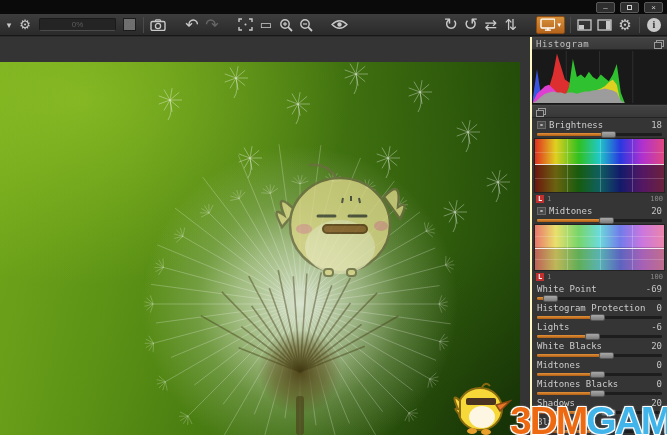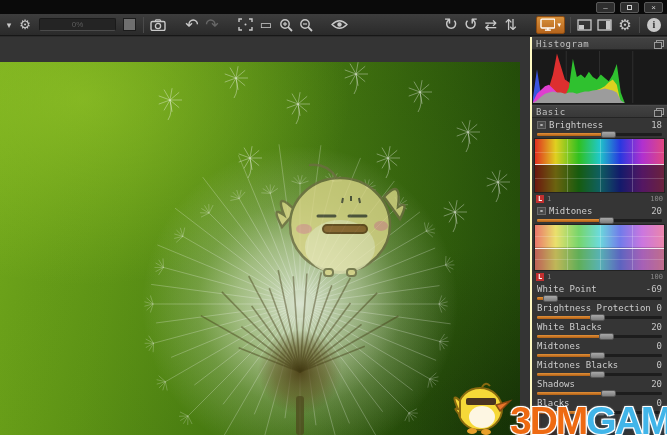--- a/index.html
+++ b/index.html
@@ -551,21 +551,20 @@
             <line x1="75" x2="75" y1="0" y2="40" stroke="#333" stroke-width=".6"></line>
             <polygon points="0,40 0,40 3,38.8 6,36.8 9,34 12,28 15,18 18,2 21,12 24,22 27,24 30,28 33,31.2 36,34 39,36 42,37.6 45,38.4 48,40 51,40 54,40 57,40 60,40 63,40 66,40 69,40 72,40 75,40 78,40 81,40 84,40 87,40 90,40 93,40 96,40 99,40 99,40" fill="#dd2f2f"></polygon>
             <polygon points="0,40 0,40 3,40 6,40 9,40 12,40 15,40 18,40 21,38 24,35.2 27,28 30,6 33,20 36,18 39,20.799999999999997 42,16 45,20 48,22 51,18 54,20.799999999999997 57,23.2 60,18 63,10 66,32 69,40 72,40 75,40 78,40 81,40 84,40 87,40 90,40 93,40 96,40 99,40 99,40" fill="#2fc12f"></polygon>
             <polygon points="0,40 0,36 3,14 6,34 9,37.6 12,38.4 15,38.8 18,39.2 21,39.2 24,39.6 27,40 30,40 33,40 36,40 39,40 42,40 45,40 48,40 51,40 54,40 57,40 60,40 63,40 66,40 69,40 72,40 75,40 78,40 81,40 84,40 87,40 90,40 93,40 96,40 99,40 99,40" fill="#3a55e0"></polygon>
             <polygon points="0,40 0,39.2 3,32.8 6,30 9,27.2 12,26 15,28.799999999999997 18,32 21,34.4 24,36.8 27,38.4 30,40 33,40 36,40 39,40 42,40 45,40 48,40 51,40 54,40 57,40 60,40 63,40 66,40 69,40 72,40 75,40 78,40 81,40 84,40 87,40 90,40 93,40 96,40 99,40 99,40" fill="#df3fd0"></polygon>
             <polygon points="0,40 0,40 3,40 6,40 9,40 12,40 15,40 18,40 21,40 24,40 27,40 30,40 33,40 36,40 39,36 42,34 45,32 48,30 51,28.799999999999997 54,27.2 57,24 60,22 63,26 66,40 69,40 72,40 75,40 78,40 81,40 84,40 87,40 90,40 93,40 96,40 99,40 99,40" fill="#ddd020"></polygon>
             <polygon points="0,40 0,40 3,38 6,35.2 9,32.8 12,32 15,31.2 18,32 21,32 24,32.8 27,32 30,32 33,32.8 36,32 39,31.2 42,31.2 45,30.4 48,30 51,29.6 54,28.799999999999997 57,29.6 60,30.4 63,32 66,38 69,40 72,40 75,40 78,40 81,40 84,40 87,40 90,40 93,40 96,40 99,40 99,40" fill="#9c9c9c"></polygon>
           </svg>
       </div>
       <div class="sect">
-        <span class="t">Basic</span>
         <span class="detach"></span>
       </div>
 
       <div id="slot-brightness">
           <div class="srow">
             <div class="shead">
               <span class="tog"></span>
               <span class="lab">Brightness</span>
               <span class="val">18</span>
             </div>
@@ -628,26 +627,36 @@
               <span class="lab">White Point</span>
               <span class="val">-69</span>
             </div>
             <div class="track">
               <div class="fill" style="width: 10%;"></div>
               <div class="handle" style="left: 10%;"></div>
             </div>
           </div>
           <div class="srow">
             <div class="shead">
-              <span class="lab">Brightness Protection</span>
+              <span class="lab">Histogram Protection</span>
               <span class="val">0</span>
             </div>
             <div class="track">
               <div class="fill" style="width: 48%;"></div>
               <div class="handle" style="left: 48%;"></div>
+            </div>
+          </div>
+          <div class="srow">
+            <div class="shead">
+              <span class="lab">Lights</span>
+              <span class="val">-6</span>
+            </div>
+            <div class="track">
+              <div class="fill" style="width: 44%;"></div>
+              <div class="handle" style="left: 44%;"></div>
             </div>
           </div>
           <div class="srow">
             <div class="shead">
               <span class="lab">White Blacks</span>
               <span class="val">20</span>
             </div>
             <div class="track">
               <div class="fill" style="width: 55%;"></div>
               <div class="handle" style="left: 55%;"></div>

